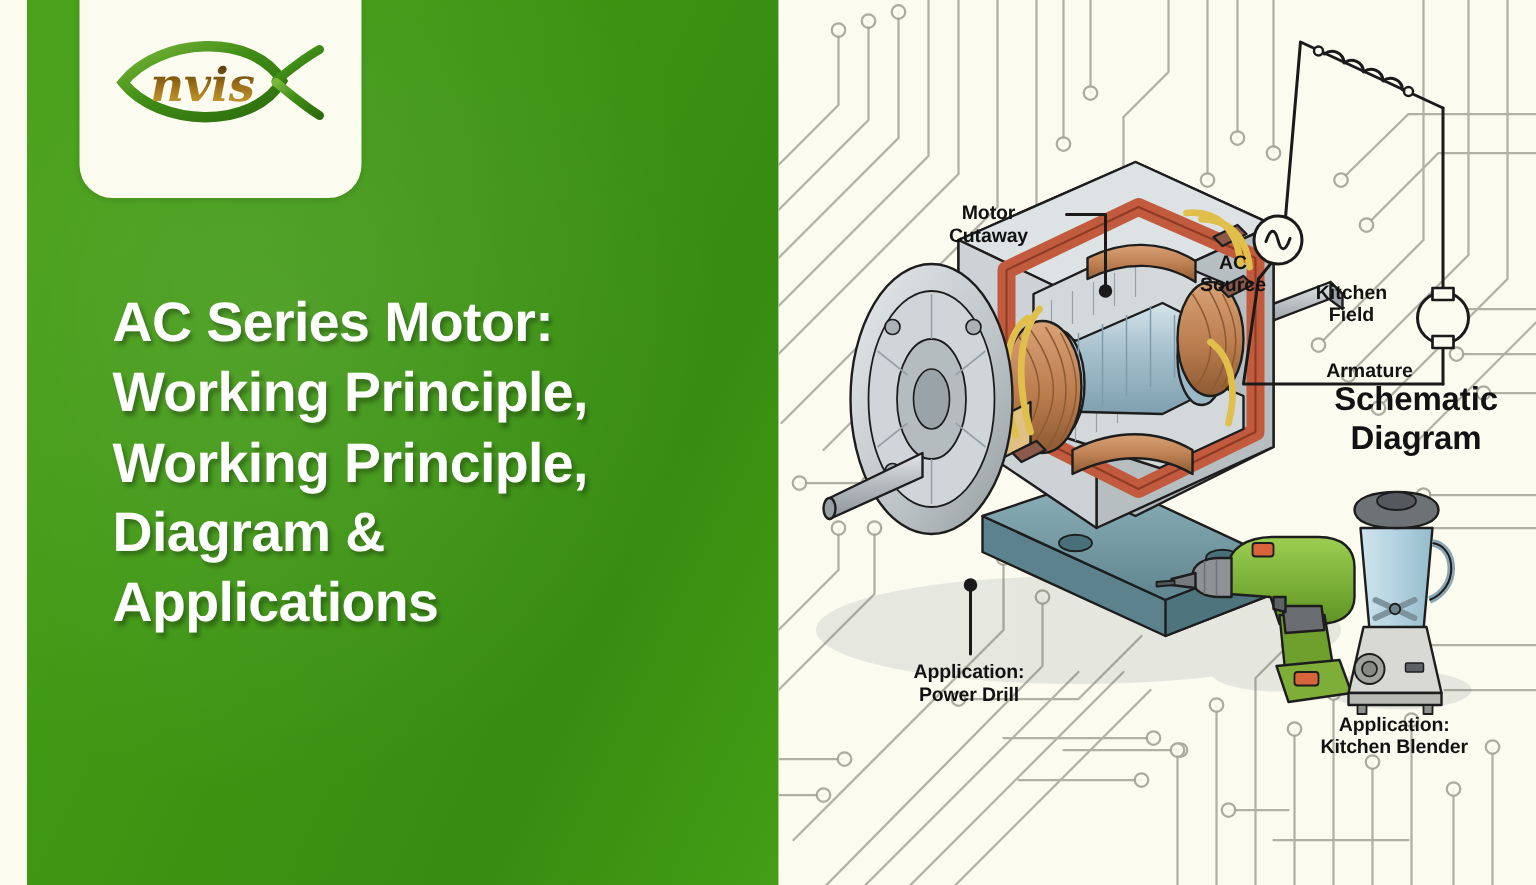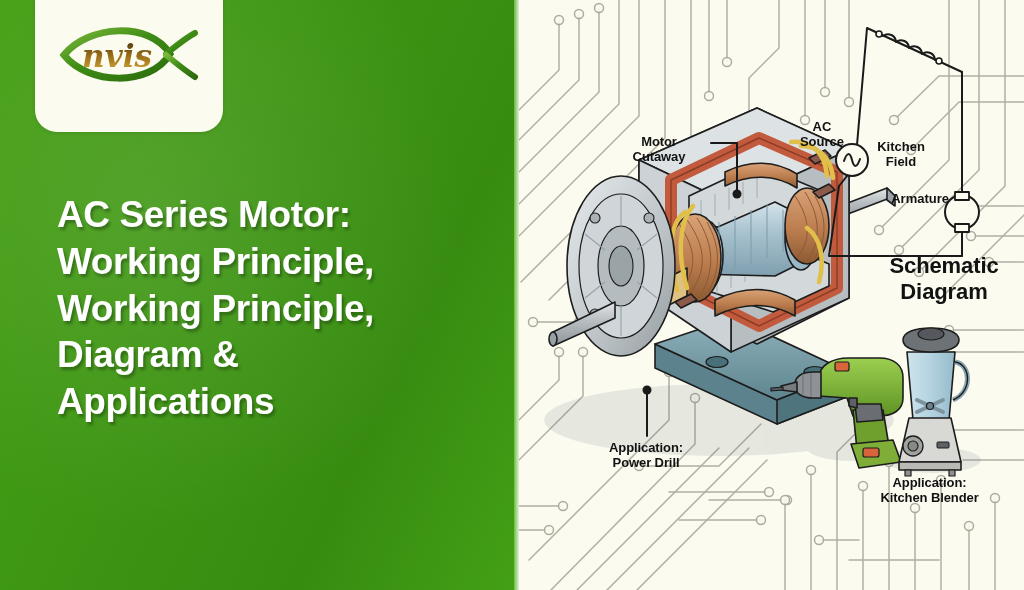--- a/index.html
+++ b/index.html
@@ -8,21 +8,21 @@
     width: 1024px; height: 590px;
     font-family: "Liberation Sans", sans-serif;
     overflow: hidden; background: #fbfbf0;
   }
   #banner {
     position: relative; width: 1024px; height: 590px; overflow: hidden;
   }
 
   
   #left-panel {
-    position: absolute; left: 0; top: 0; width: 519px; height: 590px;
+    position: absolute; left: 18px; top: 0; width: 519px; height: 590px;
     background:
       radial-gradient(ellipse at 30% 35%, rgba(255,255,255,0.10) 0%, rgba(255,255,255,0) 60%),
       linear-gradient(115deg, #46a015 0%, #3e9613 38%, #378c10 72%, #44a016 100%);
   }
   #left-panel::after {
     content:""; position:absolute; right:0; top:0; width:5px; height:100%;
     background: linear-gradient(to right, rgba(140,220,90,0.55), rgba(255,255,255,0.85));
   }
 
   #logo-box {
@@ -65,25 +65,25 @@
     white-space: pre-line;
     letter-spacing: -0.1px;
   }
   #anno-motor-cutaway { left: 80px;  top: 134px; width: 120px; }
   #anno-power-drill   { left: 53px;  top: 440px; width: 148px; }
   #anno-schematic     { left: 355px; top: 253px; width: 140px; font-size: 22px; }
   #anno-blender       { left: 318px; top: 475px; width: 185px; }
 
   .sch-label {
     position: absolute; color:#121212; font-size: 13px; font-weight: 600;
-    line-height: 1.15; text-align: center; white-space: pre-line;
+    line-height: 1.15; text-align: center; white-space: pre-line; margin-top: 48px;
   }
   #sch-ac-source { left: 272px; top: 120px; width: 62px; }
   #sch-series-field { left: 352px; top: 140px; width: 60px; }
-  #sch-armature  { left: 358px; top: 192px; width: 72px; text-align:right; }
+  #sch-armature  { left: 358px; top: 192px; width: 72px; }
 </style>
 </head>
 <body>
 
 <div id="banner">
 
   <div id="left-panel">
 
     <div id="logo-box">
       <svg width="150" height="95" viewBox="0 0 150 95">

